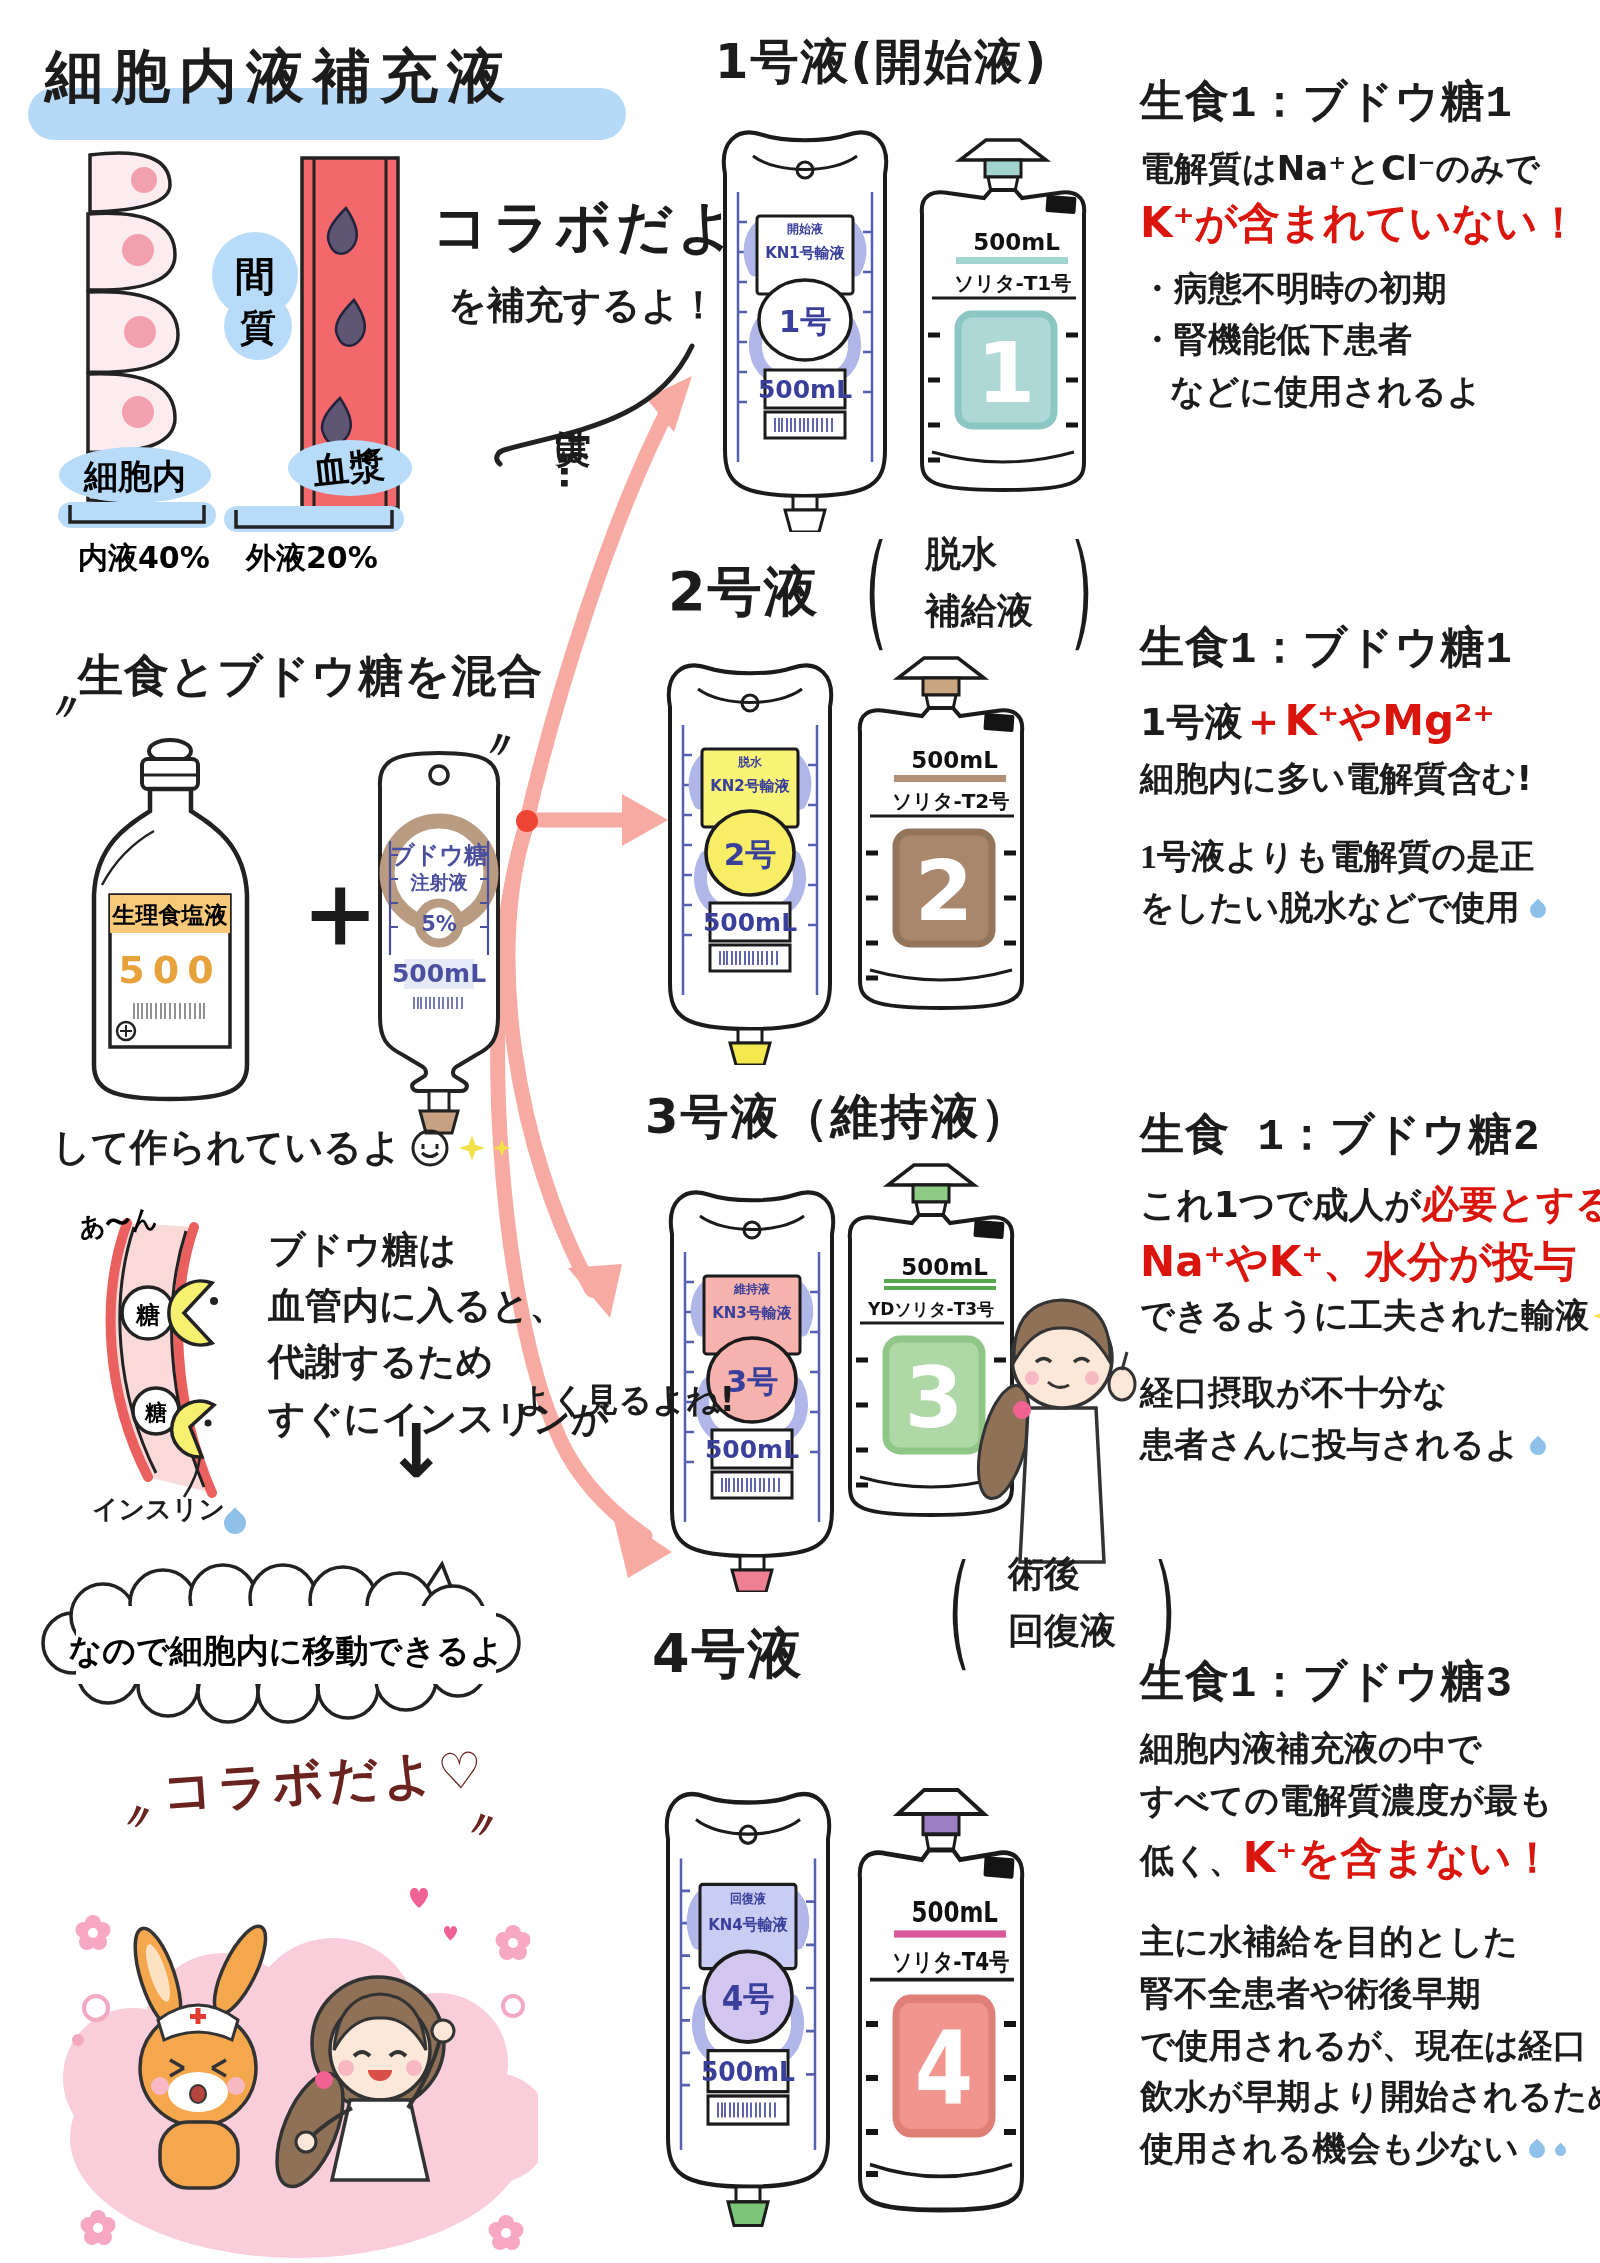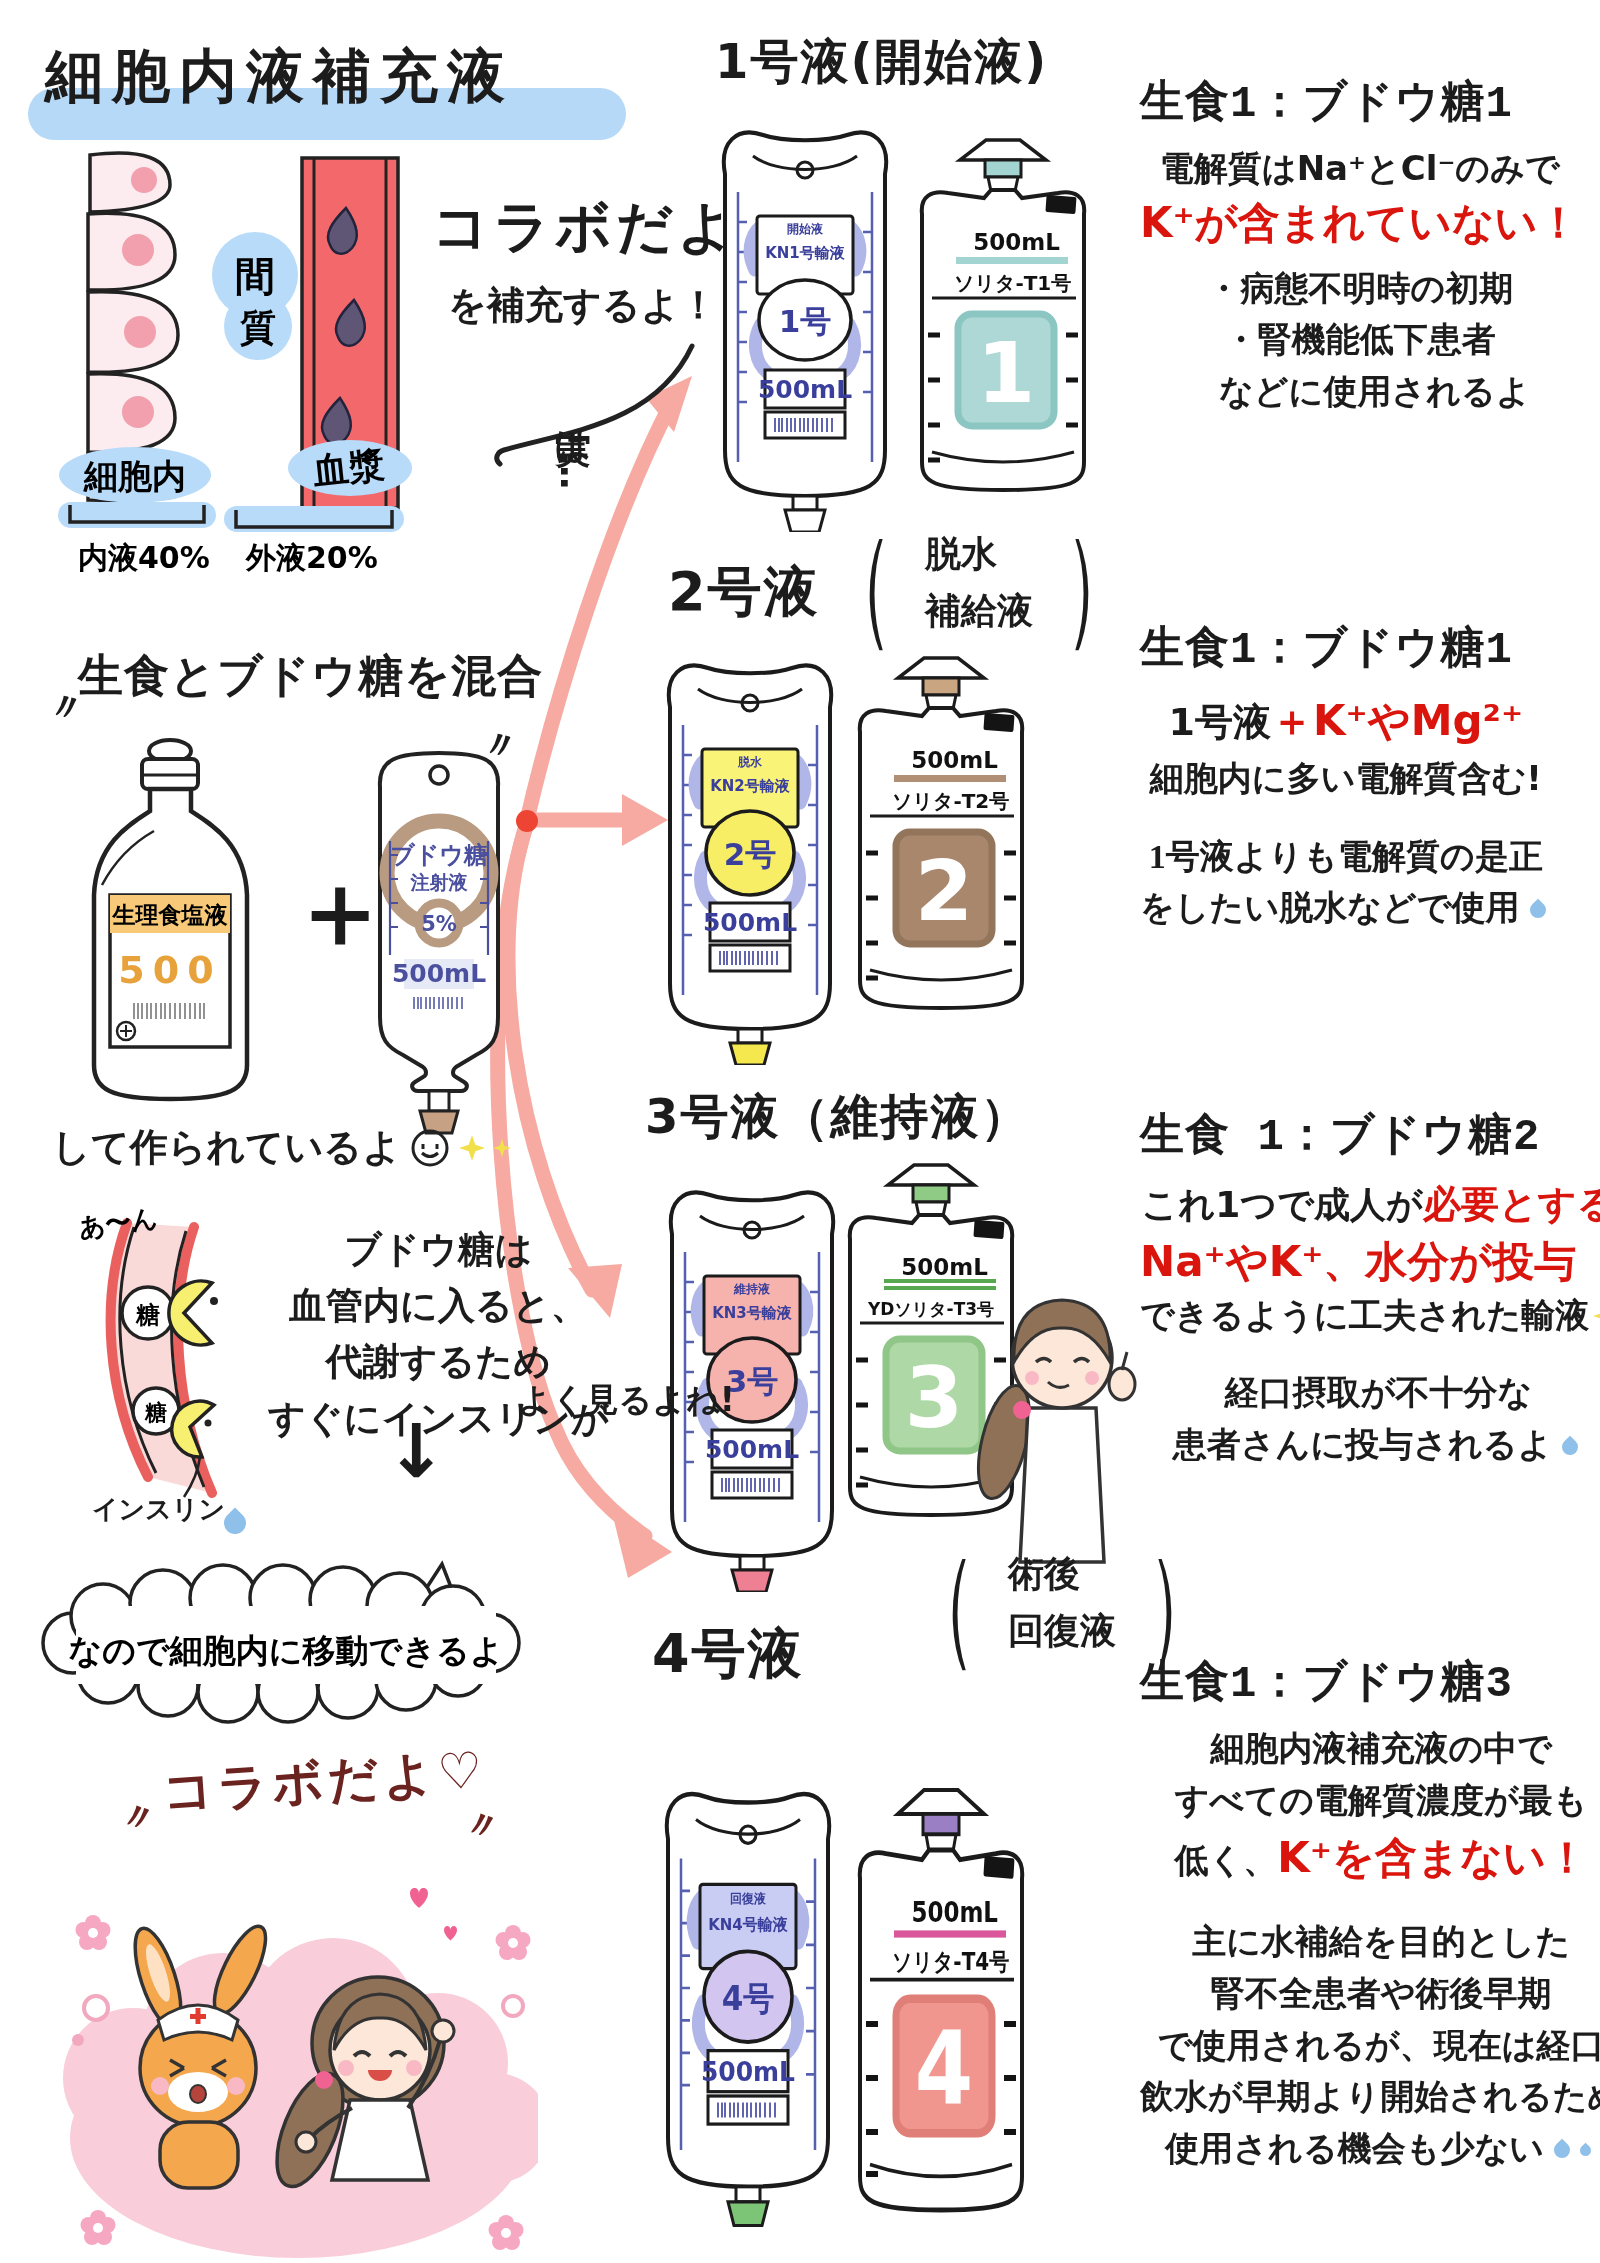--- a/index.html
+++ b/index.html
@@ -14,21 +14,21 @@
   .sol-header{font-size:48px;font-weight:800;letter-spacing:2px;white-space:nowrap;}
   .paren{display:flex;align-items:center;}
   .paren .pmark{font-size:130px;font-weight:400;transform:scaleX(.5);line-height:1;}
   .paren .plines{display:flex;flex-direction:column;gap:8px;font-size:36px;font-weight:800;align-items:flex-start;}
 
   
   .big-label{font-size:56px;font-weight:800;letter-spacing:4px;}
   .mid-label{font-size:38px;font-weight:800;}
   .vertical{writing-mode:vertical-rl;text-orientation:mixed;font-size:36px;font-weight:800;letter-spacing:6px;}
   .ratio{font-size:44px;font-weight:800;letter-spacing:1px;white-space:nowrap;font-family:Liberation Mono, monospace;}
-  .tline{font-size:34px;font-weight:700;line-height:1.52;white-space:nowrap;text-align:center;}
+  .tline{font-size:34px;font-weight:700;line-height:1.52;white-space:nowrap;}
   .red{color:#da150d;font-weight:800;}
   .redbig{font-size:42px;}
   .mt-s{margin-top:12px;} .mt-m{margin-top:26px;font-family:Liberation Serif, serif;}
   .quote{font-size:40px;font-weight:800;display:inline-block;}
   .collab{font-size:50px;font-weight:800;color:#6b2320;letter-spacing:4px;transform:rotate(-4deg);}
   .callout{font-size:33px;font-weight:800;}
   .made{display:flex;align-items:center;gap:8px;font-size:38px;font-weight:800;}
 
   .drop{display:inline-block;width:16px;height:16px;background:#8ec0ea;border-radius:0 50% 50% 50%;
         transform:rotate(45deg);margin:0 6px 0 10px;vertical-align:middle;}

